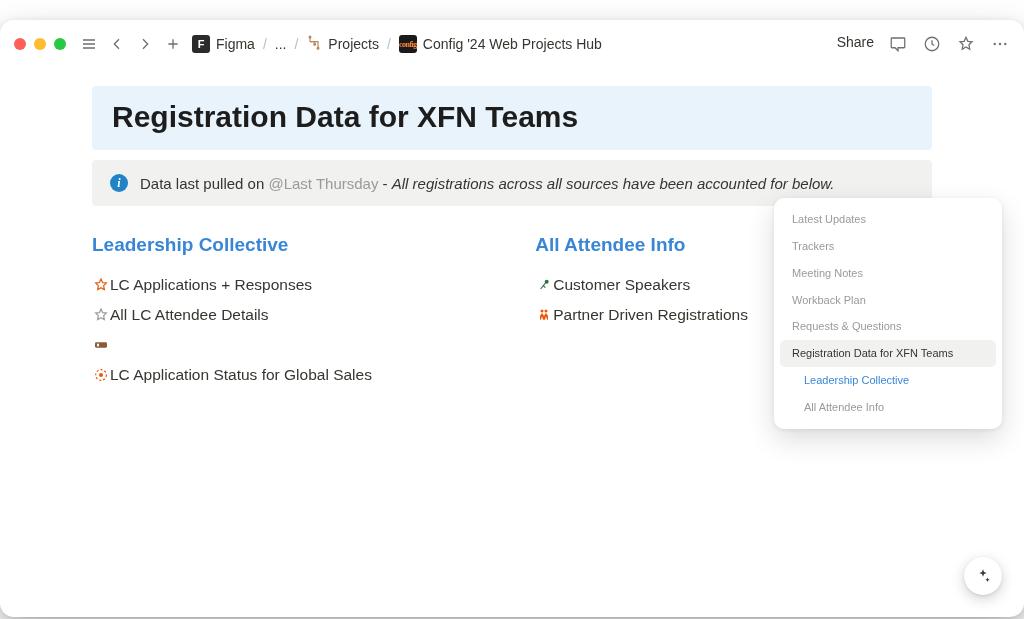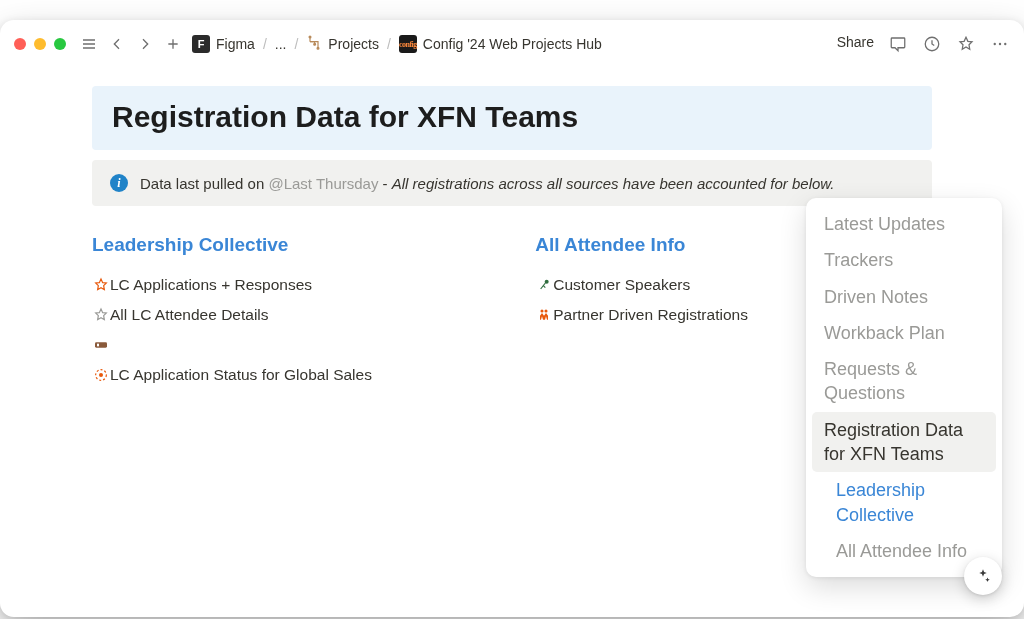--- a/index.html
+++ b/index.html
@@ -92,26 +92,26 @@
   .col h2 { color:#3a86d6; font-size:19px; font-weight:700; margin-bottom:14px; }
   .link-item { display:flex; align-items:center; padding:6px 0; font-size:15.5px; color:#37352f; cursor:pointer; }
   .link-item .li-icon { width:18px; height:18px; display:flex; align-items:center; justify-content:center; }
   .link-item .li-icon svg { width:16px; height:16px; }
 
   
   .toc {
     position:absolute;
     right:22px;
     top:178px;
-    width:196px;
+    width:228px;
     background:#fff;
     border-radius:10px;
     box-shadow: 0 10px 28px rgba(0,0,0,0.14), 0 1px 4px rgba(0,0,0,0.08);
     padding:8px 6px;
-    font-size:18px;
+    font-size:11px;
   }
   .toc-item { padding:6px 12px; border-radius:5px; color:#9a9a97; cursor:pointer; line-height:1.35;}
   .toc-item.active { background:#f1f1ef; color:#37352f; }
   .toc-item.sub { padding-left:24px; }
   .toc-item.link { color:#3a86d6; }
 
   
   .fab {
     position:absolute; right:22px; bottom:22px;
     width:38px; height:38px; border-radius:50%;
@@ -292,21 +292,21 @@
           </span>
           <span>Partner Driven Registrations</span>
         </div>
       </div>
     </div>
   </div>
 
   <div class="toc">
     <div class="toc-item">Latest Updates</div>
     <div class="toc-item">Trackers</div>
-    <div class="toc-item">Driven Notes</div>
+    <div class="toc-item">Meeting Notes</div>
     <div class="toc-item">Workback Plan</div>
     <div class="toc-item">Requests &amp; Questions</div>
     <div class="toc-item active">Registration Data for XFN Teams</div>
     <div class="toc-item sub link">Leadership Collective</div>
     <div class="toc-item sub">All Attendee Info</div>
   </div>
 
   <div class="fab">
     <svg viewBox="0 0 24 24" fill="#3a3a3a" stroke="none">
         <path d="M12 3l1.4 3.8L17 8l-3.6 1.2L12 13l-1.4-3.8L7 8l3.6-1.2z"></path>

